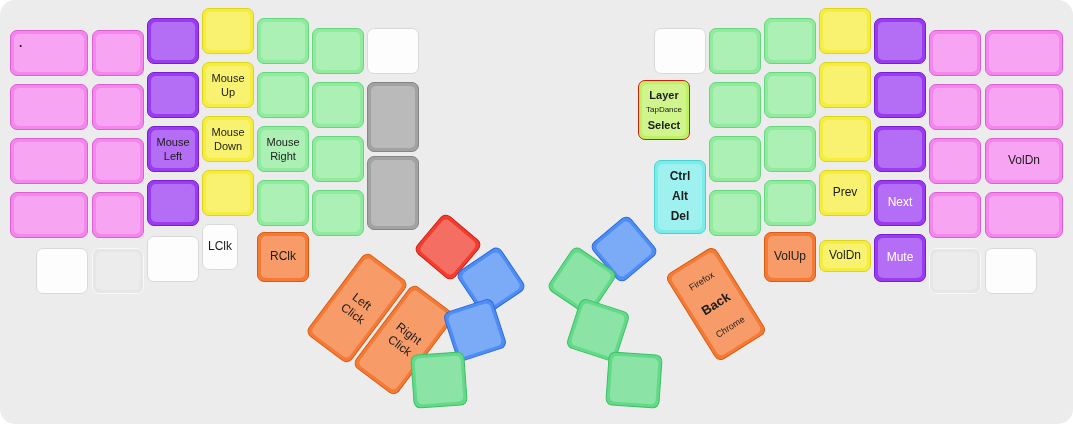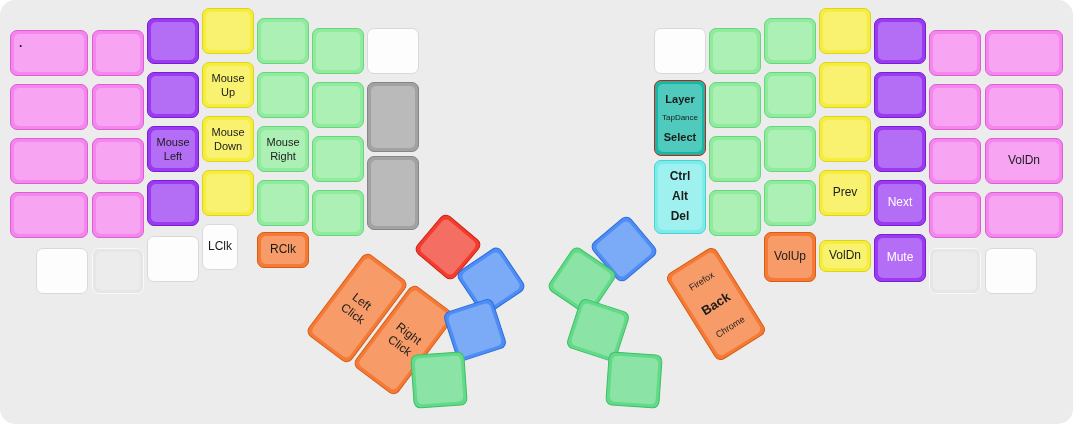--- a/index.html
+++ b/index.html
@@ -121,21 +121,21 @@
     </div>
     <div class="key" style="left: 257px; top: 126px; width: 52px; height: 46px; background: rgb(144, 235, 157); border-color: rgb(101, 215, 126);">
       <div class="cap">
         <div class="legend">Mouse</div>
         <div class="legend">Right</div>
       </div>
     </div>
     <div class="key" style="left: 257px; top: 180px; width: 52px; height: 46px; background: rgb(144, 235, 157); border-color: rgb(101, 215, 126);">
       <div class="cap"></div>
     </div>
-    <div class="key" style="left: 257px; top: 232px; width: 52px; height: 36px; background: rgb(244, 122, 53); border-color: rgb(216, 92, 20);">
+    <div class="key" style="left: 257px; top: 232px; width: 52px; height: 50px; background: rgb(244, 122, 53); border-color: rgb(216, 92, 20);">
       <div class="cap">
         <div class="legend" style="font-size: 12px;">RClk</div>
       </div>
     </div>
     <div class="key" style="left: 312px; top: 28px; width: 52px; height: 46px; background: rgb(144, 235, 157); border-color: rgb(101, 215, 126);">
       <div class="cap"></div>
     </div>
     <div class="key" style="left: 312px; top: 82px; width: 52px; height: 46px; background: rgb(144, 235, 157); border-color: rgb(101, 215, 126);">
       <div class="cap"></div>
     </div>
@@ -174,21 +174,21 @@
     </div>
     <div class="key" style="left: 449px; top: 304px; width: 52px; height: 52px; background: rgb(78, 141, 245); border-color: rgb(44, 107, 215); transform: rotate(72deg);">
       <div class="cap"></div>
     </div>
     <div class="key" style="left: 412px; top: 353px; width: 54px; height: 54px; background: rgb(99, 218, 136); border-color: rgb(60, 191, 103); transform: rotate(86deg);">
       <div class="cap"></div>
     </div>
     <div class="key" style="left: 654px; top: 28px; width: 52px; height: 46px; background: rgb(253, 253, 253); border-color: rgb(217, 217, 217);">
       <div class="cap"></div>
     </div>
-    <div class="key" style="left: 654px; top: 80px; width: 52px; height: 76px; background: #14b8a6; border-color: rgb(207, 29, 18);">
+    <div class="key" style="left: 638px; top: 80px; width: 52px; height: 60px; background: #bef264; border-color: rgb(207, 29, 18);">
       <div class="cap spread">
         <div class="legend" style="font-size: 11px; font-weight: 700;">Layer</div>
         <div class="legend" style="font-size: 8px;">TapDance</div>
         <div class="legend" style="font-size: 11px; font-weight: 700;">Select</div>
       </div>
     </div>
     <div class="key" style="left: 654px; top: 160px; width: 52px; height: 74px; background: rgb(124, 236, 234); border-color: rgb(72, 210, 207);">
       <div class="cap spread">
         <div class="legend" style="font-size: 12px; font-weight: 700;">Ctrl</div>
         <div class="legend" style="font-size: 12px; font-weight: 700;">Alt</div>

